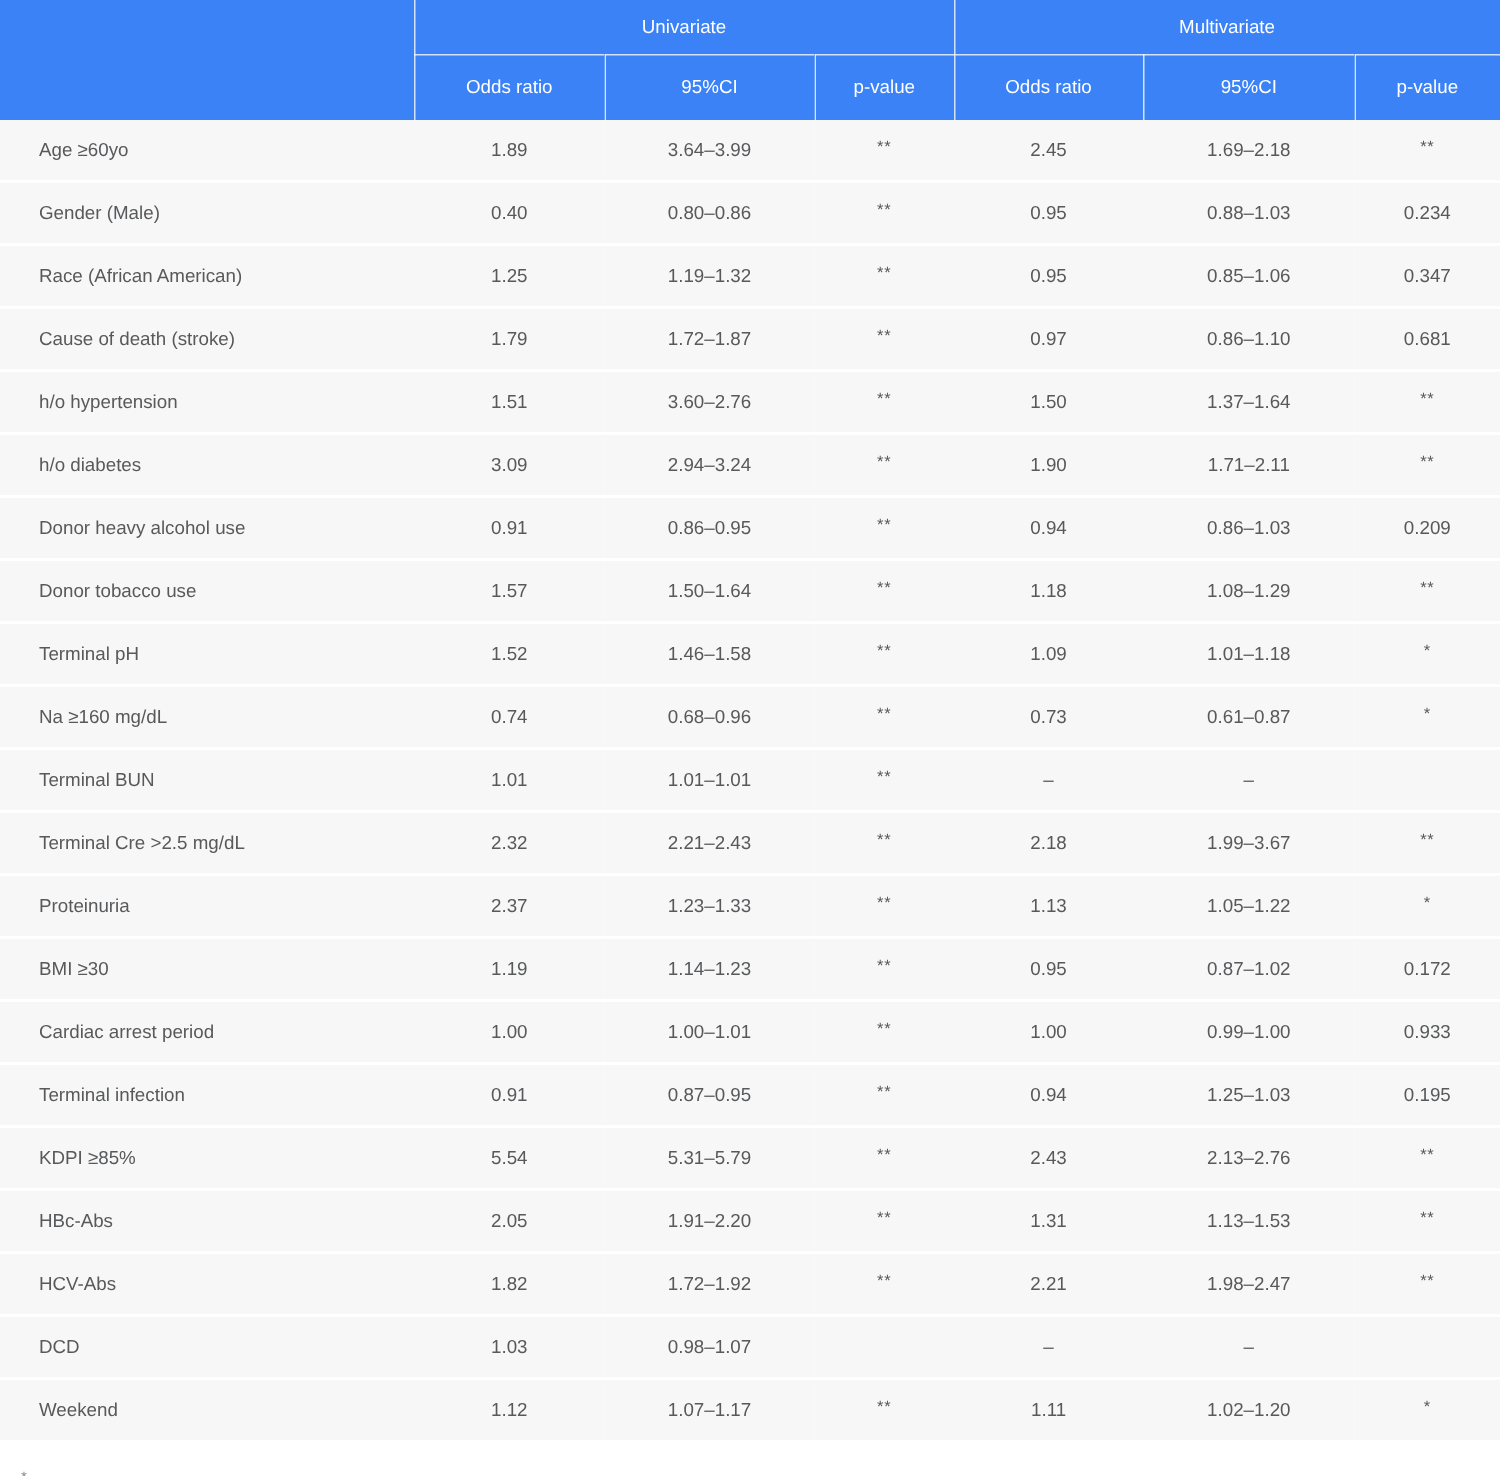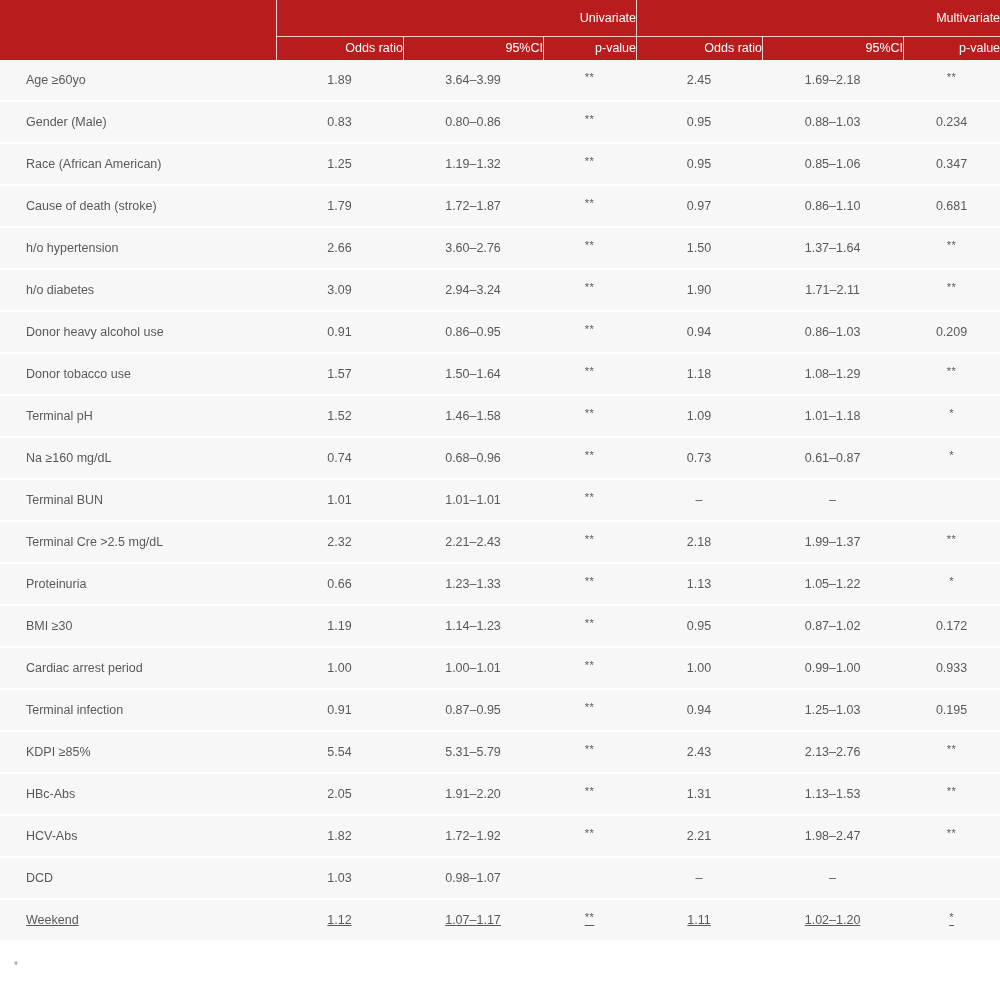--- a/index.html
+++ b/index.html
@@ -16,35 +16,35 @@
 
   #results-table {
     width: 1000px;
     border-collapse: collapse;
     table-layout: fixed;
   }
 
   
   thead tr.group-row th,
   thead tr.sub-row th {
-    background: #b91c1c;
+    background: #3b82f6;
     color: #ffffff;
     font-weight: normal;
     font-size: 12.5px;
-    text-align: right;
+    text-align: center;
     padding: 0;
     border: 0;
   }
 
   thead tr.group-row th {
     height: 36px;
     vertical-align: middle;
   }
   thead tr.sub-row th {
-    height: 24px;
+    height: 44px;
     vertical-align: middle;
   }
 
   th.corner {
     background: #466B71;
   }
 
   
   .vsep-left {
     box-shadow: inset 1px 0 0 rgba(255,255,255,0.78);
@@ -69,21 +69,20 @@
     text-align: center;
     white-space: nowrap;
   }
   tbody td.label-cell {
     text-align: left;
     padding-left: 26px;
     margin-left: 19px;
   }
   tbody tr:last-child td {
     border-bottom: 2px solid #ffffff;
-    text-decoration: underline;
   }
 
   .sig {
     font-size: 11px;
     letter-spacing: 0.5px;
     position: relative;
     top: -3px;
   }
   .dash {
     color: #58595B;
@@ -141,21 +140,21 @@
         <td class="label-cell">Age ≥60yo</td>
         <td>1.89</td>
         <td>3.64–3.99</td>
         <td><span class="sig">**</span></td>
         <td>2.45</td>
         <td>1.69–2.18</td>
         <td><span class="sig">**</span></td>
       </tr>
       <tr>
         <td class="label-cell">Gender (Male)</td>
-        <td>0.83</td>
+        <td>0.40</td>
         <td>0.80–0.86</td>
         <td><span class="sig">**</span></td>
         <td>0.95</td>
         <td>0.88–1.03</td>
         <td>0.234</td>
       </tr>
       <tr>
         <td class="label-cell">Race (African American)</td>
         <td>1.25</td>
         <td>1.19–1.32</td>
@@ -168,21 +167,21 @@
         <td class="label-cell">Cause of death (stroke)</td>
         <td>1.79</td>
         <td>1.72–1.87</td>
         <td><span class="sig">**</span></td>
         <td>0.97</td>
         <td>0.86–1.10</td>
         <td>0.681</td>
       </tr>
       <tr>
         <td class="label-cell">h/o hypertension</td>
-        <td>2.66</td>
+        <td>1.51</td>
         <td>3.60–2.76</td>
         <td><span class="sig">**</span></td>
         <td>1.50</td>
         <td>1.37–1.64</td>
         <td><span class="sig">**</span></td>
       </tr>
       <tr>
         <td class="label-cell">h/o diabetes</td>
         <td>3.09</td>
         <td>2.94–3.24</td>
@@ -235,26 +234,26 @@
         <td><span class="dash">–</span></td>
         <td><span class="dash">–</span></td>
         <td></td>
       </tr>
       <tr>
         <td class="label-cell">Terminal Cre &gt;2.5 mg/dL</td>
         <td>2.32</td>
         <td>2.21–2.43</td>
         <td><span class="sig">**</span></td>
         <td>2.18</td>
-        <td>1.99–1.37</td>
+        <td>1.99–3.67</td>
         <td><span class="sig">**</span></td>
       </tr>
       <tr>
         <td class="label-cell">Proteinuria</td>
-        <td>0.66</td>
+        <td>2.37</td>
         <td>1.23–1.33</td>
         <td><span class="sig">**</span></td>
         <td>1.13</td>
         <td>1.05–1.22</td>
         <td><span class="sig">*</span></td>
       </tr>
       <tr>
         <td class="label-cell">BMI ≥30</td>
         <td>1.19</td>
         <td>1.14–1.23</td>

